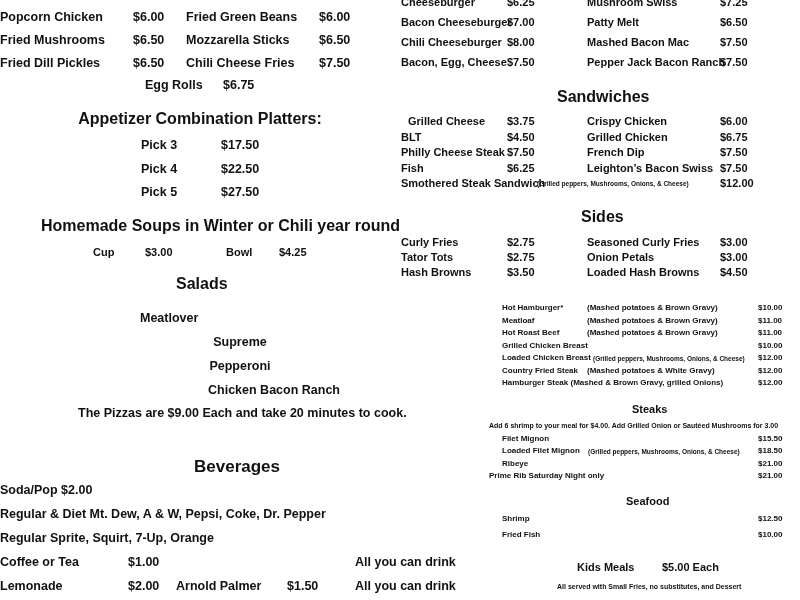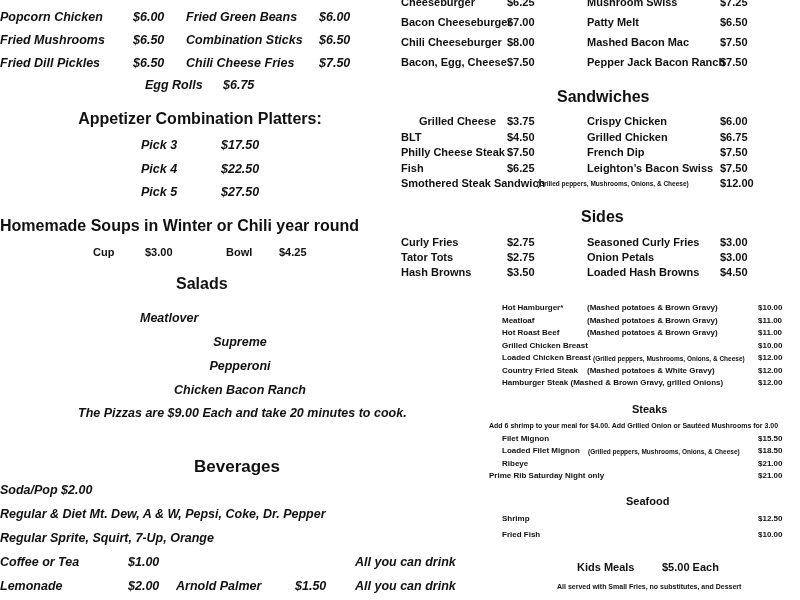--- a/index.html
+++ b/index.html
@@ -1,38 +1,38 @@
 <!DOCTYPE html>
 <html><head>
 <meta charset="utf-8">
 <style>
   html,body{margin:0;padding:0;background:#fff;}
   body{width:800px;height:600px;overflow:hidden;position:relative;font-family:"Liberation Sans","DejaVu Sans",sans-serif;color:#111;font-weight:bold;}
   .abs{position:absolute;white-space:nowrap;}
-  .t13{font-size:12.5px;font-style:italic;}
+  .t13{font-size:12.5px;}
   .t11{font-size:11px;}
   .t8{font-size:8px;}
   .t6{font-size:6.5px;}
   .h18{font-size:17px;}
   .h16{font-size:16px;}
   .h13{font-size:11px;}
   .note{font-weight:bold;font-size:7px;}
 </style>
 </head>
 <body>
 
 <div>
   <span class="abs t13" style="left:0;top:10px">Popcorn Chicken</span>
   <span class="abs t13" style="left:133px;top:10px">$6.00</span>
   <span class="abs t13" style="left:186px;top:10px">Fried Green Beans</span>
   <span class="abs t13" style="left:319px;top:10px">$6.00</span>
 
   <span class="abs t13" style="left:0;top:33px">Fried Mushrooms</span>
   <span class="abs t13" style="left:133px;top:33px">$6.50</span>
-  <span class="abs t13" style="left:186px;top:33px">Combination Sticks</span>
+  <span class="abs t13" style="left:186px;top:33px">Mozzarella Sticks</span>
   <span class="abs t13" style="left:319px;top:33px">$6.50</span>
 
   <span class="abs t13" style="left:0;top:56px">Fried Dill Pickles</span>
   <span class="abs t13" style="left:133px;top:56px">$6.50</span>
   <span class="abs t13" style="left:186px;top:56px">Chili Cheese Fries</span>
   <span class="abs t13" style="left:319px;top:56px">$7.50</span>
 
   <span class="abs t13" style="left:145px;top:78px">Egg Rolls</span>
   <span class="abs t13" style="left:223px;top:78px">$6.75</span>
 </div>
@@ -41,48 +41,48 @@
   <div class="abs h16" style="left:0;width:400px;text-align:center;top:110px">Appetizer Combination Platters:</div>
   <span class="abs t13" style="left:141px;top:138px">Pick 3</span>
   <span class="abs t13" style="left:221px;top:138px">$17.50</span>
   <span class="abs t13" style="left:141px;top:162px">Pick 4</span>
   <span class="abs t13" style="left:221px;top:162px">$22.50</span>
   <span class="abs t13" style="left:141px;top:185px">Pick 5</span>
   <span class="abs t13" style="left:221px;top:185px">$27.50</span>
 </div>
 
 <div>
-  <div class="abs h16" style="left:0;width:400px;text-align:left;top:217px">Homemade Soups in Winter or Chili year round</div>
+  <div class="abs h16" style="left:0;width:400px;text-align:right;top:217px">Homemade Soups in Winter or Chili year round</div>
   <span class="abs t11" style="left:93px;top:246px">Cup</span>
   <span class="abs t11" style="left:145px;top:246px">$3.00</span>
   <span class="abs t11" style="left:226px;top:246px">Bowl</span>
   <span class="abs t11" style="left:279px;top:246px">$4.25</span>
 </div>
 
 <div>
   <span class="abs h16" style="left:176px;top:275px">Salads</span>
   <div class="abs t13" style="left:140px;width:200px;top:311px">Meatlover</div>
   <div class="abs t13" style="left:140px;width:200px;text-align:center;top:335px">Supreme</div>
   <div class="abs t13" style="left:140px;width:200px;text-align:center;top:359px">Pepperoni</div>
-  <div class="abs t13" style="left:140px;width:200px;text-align:center;top:383px">Chicken Bacon Ranch</div>
+  <div class="abs t13" style="left:140px;width:200px;text-align:right;top:383px">Chicken Bacon Ranch</div>
   <div class="abs t13" style="left:78px;top:406px">The Pizzas are $9.00 Each and take 20 minutes to cook.</div>
 </div>
 
 <div>
   <span class="abs h18" style="left:194px;top:457px">Beverages</span>
   <span class="abs t13" style="left:0;top:483px">Soda/Pop  $2.00</span>
   <span class="abs t13" style="left:0;top:507px">Regular &amp; Diet Mt. Dew, A &amp; W, Pepsi, Coke, Dr. Pepper</span>
   <span class="abs t13" style="left:0;top:531px">Regular Sprite, Squirt, 7-Up, Orange</span>
   <span class="abs t13" style="left:0;top:555px">Coffee or Tea</span>
   <span class="abs t13" style="left:128px;top:555px">$1.00</span>
   <span class="abs t13" style="left:355px;top:555px">All you can drink</span>
   <span class="abs t13" style="left:0;top:579px">Lemonade</span>
   <span class="abs t13" style="left:128px;top:579px">$2.00</span>
   <span class="abs t13" style="left:176px;top:579px">Arnold Palmer</span>
-  <span class="abs t13" style="left:295px;top:579px">$1.50</span>
+  <span class="abs t13" style="left:287px;top:579px">$1.50</span>
   <span class="abs t13" style="left:355px;top:579px">All you can drink</span>
 </div>
 
 <div>
   <span class="abs t11" style="left:401px;top:-4px">Cheeseburger</span>
   <span class="abs t11" style="left:507px;top:-4px">$6.25</span>
   <span class="abs t11" style="left:587px;top:-4px">Mushroom Swiss</span>
   <span class="abs t11" style="left:720px;top:-4px">$7.25</span>
 
   <span class="abs t11" style="left:401px;top:16px">Bacon Cheeseburger</span>
@@ -96,21 +96,21 @@
   <span class="abs t11" style="left:720px;top:36px">$7.50</span>
 
   <span class="abs t11" style="left:401px;top:56px">Bacon, Egg, Cheese</span>
   <span class="abs t11" style="left:507px;top:56px">$7.50</span>
   <span class="abs t11" style="left:587px;top:56px">Pepper Jack Bacon Ranch</span>
   <span class="abs t11" style="left:720px;top:56px">$7.50</span>
 </div>
 
 <div>
   <span class="abs h16" style="left:557px;top:88px">Sandwiches</span>
-  <span class="abs t11" style="left:419px;top:115px">Grilled Cheese</span>
+  <span class="abs t11" style="left:408px;top:115px">Grilled Cheese</span>
   <span class="abs t11" style="left:507px;top:115px">$3.75</span>
   <span class="abs t11" style="left:587px;top:115px">Crispy Chicken</span>
   <span class="abs t11" style="left:720px;top:115px">$6.00</span>
 
   <span class="abs t11" style="left:401px;top:131px">BLT</span>
   <span class="abs t11" style="left:507px;top:131px">$4.50</span>
   <span class="abs t11" style="left:587px;top:131px">Grilled Chicken</span>
   <span class="abs t11" style="left:720px;top:131px">$6.75</span>
 
   <span class="abs t11" style="left:401px;top:146px">Philly Cheese Steak</span>

